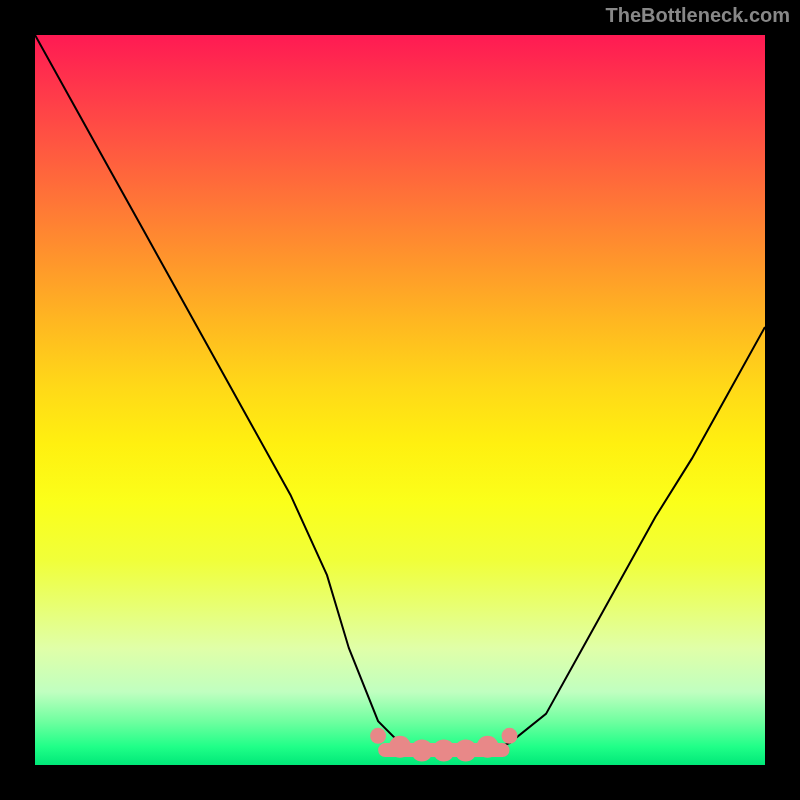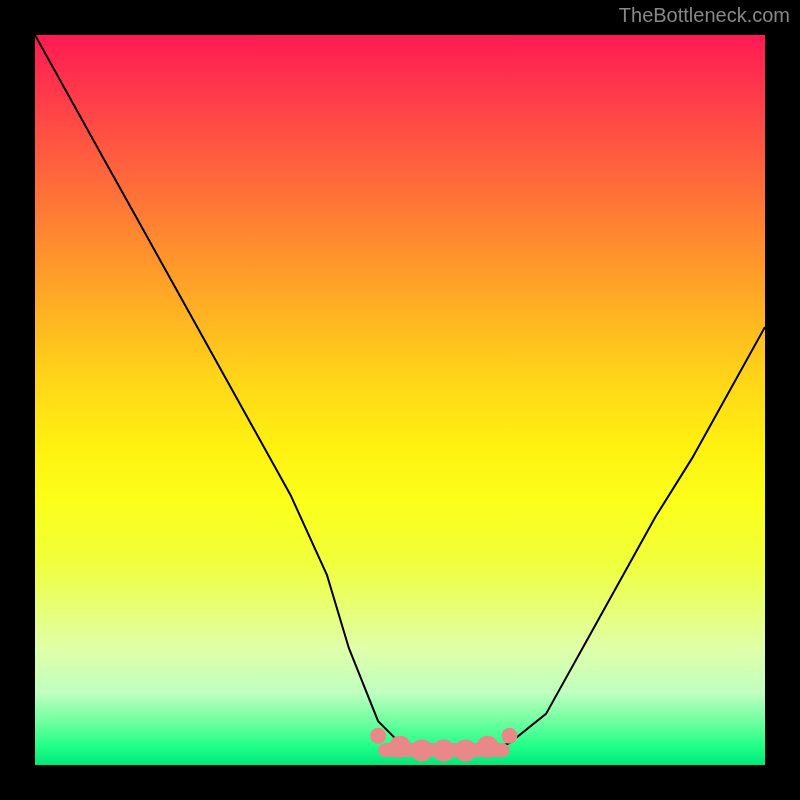--- a/index.html
+++ b/index.html
@@ -10,21 +10,21 @@
     height: 800px;
     position: relative;
     font-family: Arial, sans-serif;
   }
   .watermark {
     position: absolute;
     top: 4px;
     right: 10px;
     color: #888;
     font-size: 20px;
-    font-weight: normal;
+    font-weight: bold;
     z-index: 10;
   }
   .plot-area {
     position: absolute;
     left: 35px;
     top: 35px;
     width: 730px;
     height: 730px;
     overflow: hidden;
     background: linear-gradient(to bottom,

